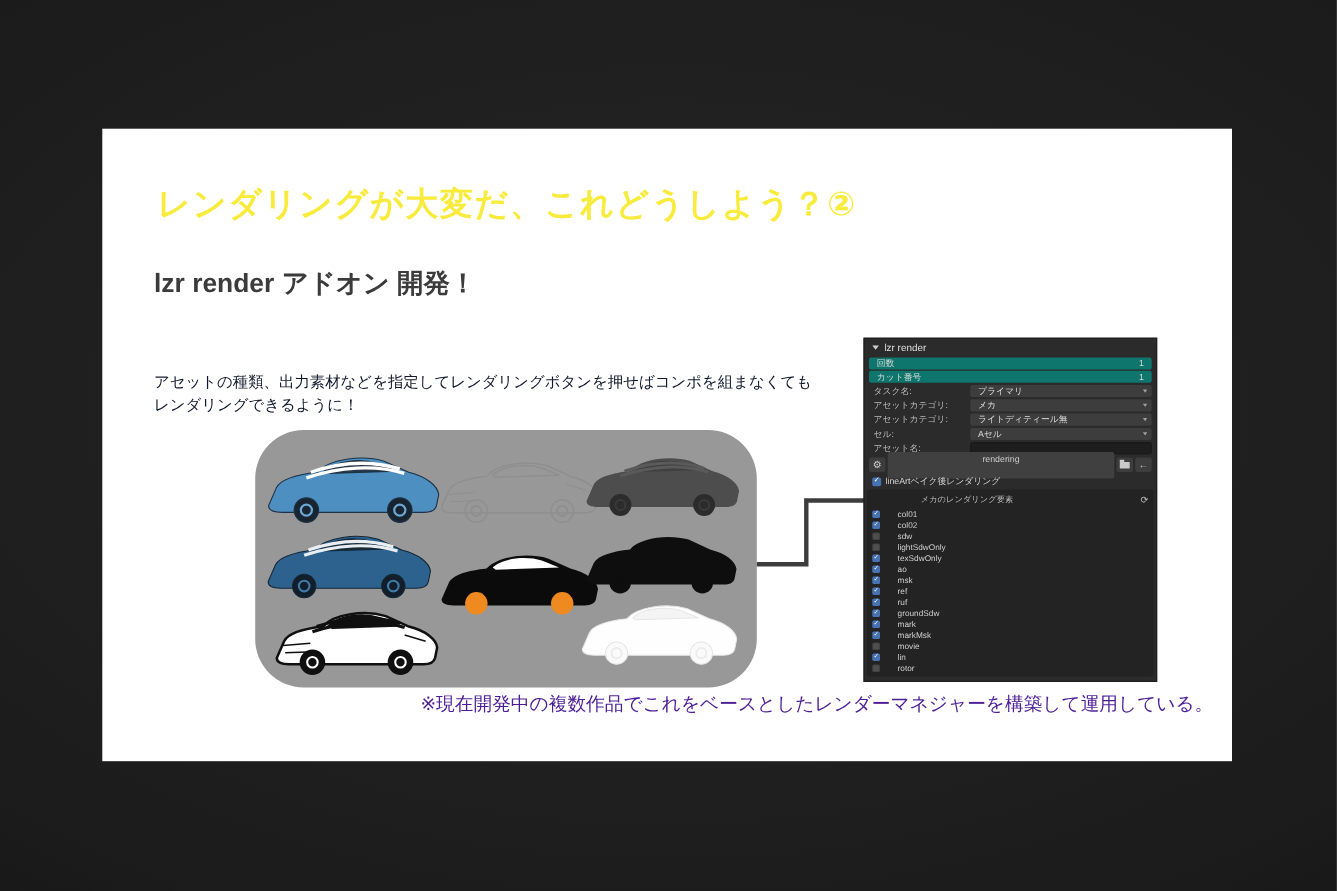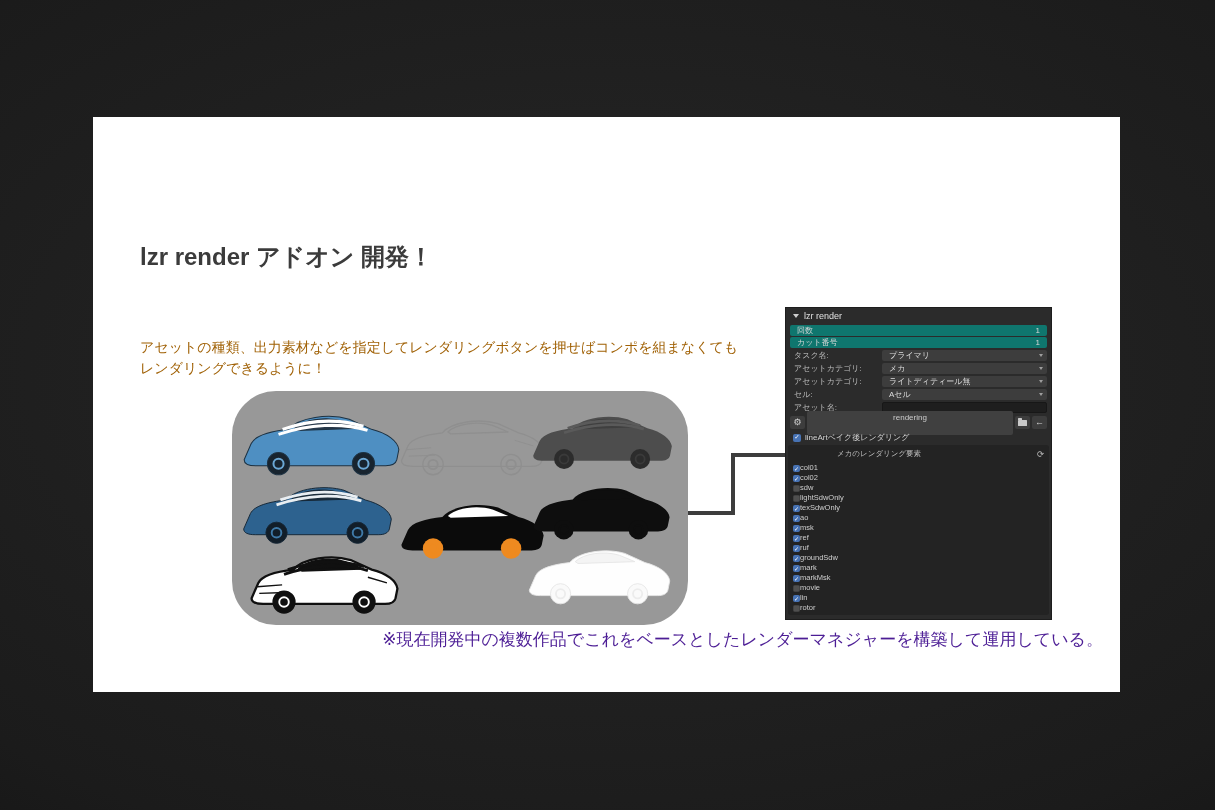--- a/index.html
+++ b/index.html
@@ -8,21 +8,21 @@
 
   .stage { position:relative; width:1215px; height:810px; overflow:hidden;
     background: radial-gradient(ellipse 130% 115% at 50% 46%, #272727 0%, #1b1b1b 55%, #090909 100%); }
 
   .slide { position:absolute; left:93px; top:117px; width:1027px; height:575px; background:#ffffff; }
 
   .slide-title { position:absolute; left:50px; top:48px; font-size:30px; font-weight:600;
     letter-spacing:1.5px; color:#f8eb3b; white-space:nowrap; }
   .slide-subtitle { position:absolute; left:47px; top:124px; font-size:24px; font-weight:700; color:#3b3b3b; }
   .para1 { position:absolute; left:47px; top:182px; width:620px; font-size:14px; color:#3f3f3f; line-height:1.5; }
-  .para2 { position:absolute; left:47px; top:220px; width:600px; font-size:14px; color:#a16207; line-height:1.5; }
+  .para2 { position:absolute; left:47px; top:220px; width:600px; font-size:14px; color:#0f172a; line-height:1.5; }
   .footnote { position:absolute; right:17px; top:511px; font-size:17px; color:#4c1d95; }
 
   
   .car-box { position:absolute; left:139px; top:274px; width:456px; height:234px;
     background:#989898; border-radius:44px; overflow:hidden; }
   .car { position:absolute; }
 
   
   .connector { position:absolute; left:593px; top:334px; width:101px; height:66px; }
 
@@ -61,29 +61,30 @@
     border:1px solid #424242; display:inline-flex; align-items:center; justify-content:center;
     font-size:6.5px; color:#fff; line-height:1; }
   .cbx.checked { background:#4772b3; border-color:#4772b3; }
   .cbx-row { margin:3px 7px 2px 7px; display:flex; align-items:center; gap:4px;
     font-size:8px; color:#d5d5d5; }
 
   .subpanel { margin:2px; background:#232323; border-radius:3px; padding:4px 5px 3px 5px; }
   .subpanel-head { display:flex; justify-content:space-between; align-items:center;
     font-size:7.5px; color:#bfbfbf; margin-bottom:3px;margin-left:44px; }
   .refresh { font-size:8.5px; color:#bdbdbd; line-height:1; }
-  .pass-item { display:flex; align-items:flex-end; gap:0; height:10px; font-size:7.5px; color:#cfcfcf; }
+  .pass-item { display:flex; align-items:center; gap:16px; height:10px; font-size:7.5px; color:#cfcfcf; }
   .pass-item .cbx { width:7px; height:7px; min-width:7px; font-size:6px; }
 </style>
 </head>
 <body>
 
 <div class="stage">
   <div class="slide">
 
+    <div class="slide-title">レンダリングが大変だ、これどうしよう？②</div>
     <div class="slide-subtitle">lzr render アドオン 開発！</div>
     <p class="para2">アセットの種類、出力素材などを指定してレンダリングボタンを押せばコンポを組まなくてもレンダリングできるように！</p>
 
     <div class="car-box" id="car-box">
         <div class="car" style="left: 4px; top: 6px; width: 172px;"><svg viewBox="0 0 170 90" width="172" height="91">
             <path d="M8 62 L15 46 C19 38 34 34 52 32 C62 20 92 16 112 22 L134 32 C150 36 160 44 161 52 L159 62 C158 66 154 68 148 68 L20 68 C12 68 8 66 8 62 Z" fill="#4e8fc2" stroke="#1d3243" stroke-width="1"></path>
             <path d="M58 31 C67 22 90 19 106 24 L123 31 L61 33 Z" fill="#27384a" stroke="#1d3243" stroke-width="1"></path>
             <path d="M46 32 C72 23 100 21 126 29" fill="none" stroke="#ffffff" stroke-width="3"></path>
             <path d="M42 37 C72 27 104 25 130 33" fill="none" stroke="#ffffff" stroke-width="3"></path>
             <circle cx="42" cy="66" r="11" fill="#18242f" stroke="#1d3243" stroke-width="1"></circle>

